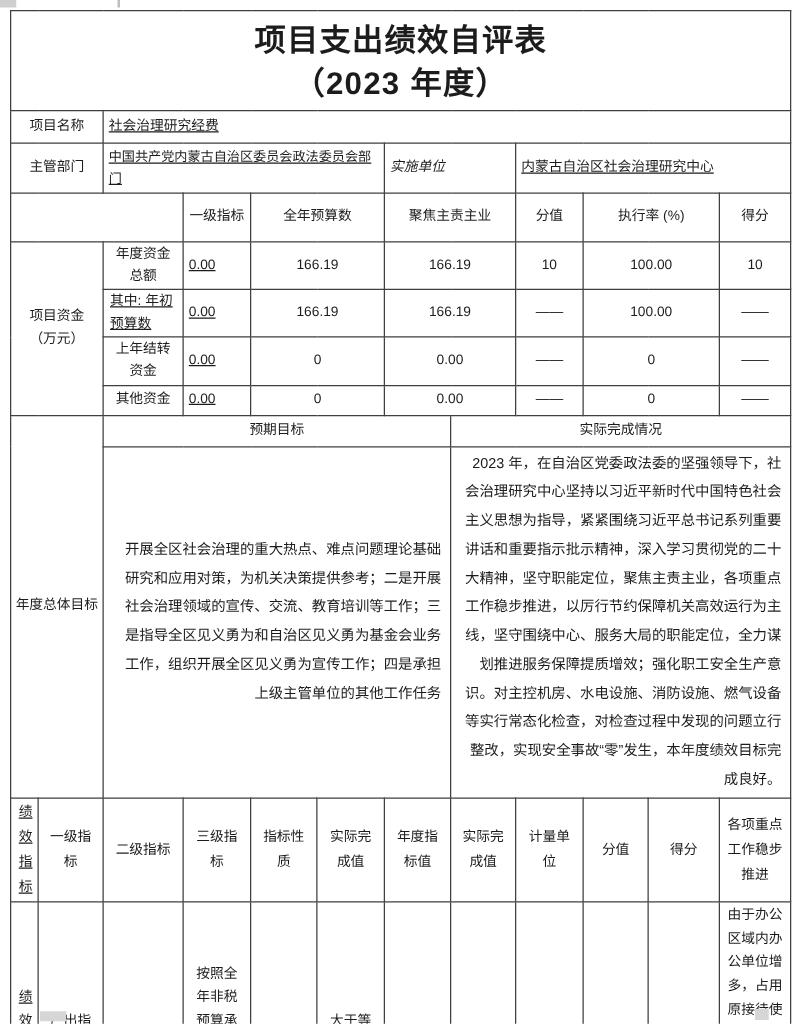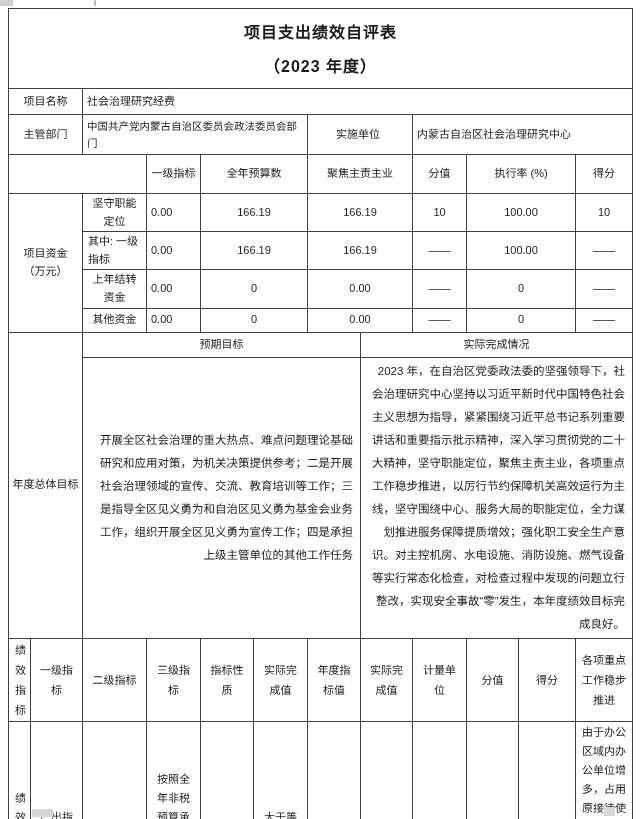--- a/index.html
+++ b/index.html
@@ -18,28 +18,28 @@
     text-align:center;vertical-align:middle;
     font-size:11px;line-height:1.6;
     padding:1px 4px;
     word-break:break-all;overflow:hidden;
   }
   
   .r1{height:80px}.r2{height:26px}.r3{height:40px}.r4{height:39px}
   .r5{height:37px}.r6{height:38px}.r7{height:37px}.r8{height:24px}
   .r9{height:25px}.r10{height:188px}.r11{height:71px}.r12{height:212px}
 
-  .title-cell{font-size:16px;font-weight:700;line-height:34px;padding:4px 0 2px 0;letter-spacing:1px;}
-  td.l{text-align:left;}
-  td.rgt{text-align:center;padding-right:8px;}
+  .title-cell{font-size:25px;font-weight:700;line-height:34px;padding:4px 0 2px 0;letter-spacing:1px;}
+  td.l{text-align:left;text-decoration:underline;}
+  td.rgt{text-align:left;padding-right:8px;font-style:italic;}
   .seclabel{padding:1px 0;}
   .goal{font-size:11.5px;line-height:23px;padding:2px 7px;text-align:right;}
   .indh td{line-height:20px;padding:1px 6px;}
   .indd td{line-height:19px;padding:1px 6px;}
-  .vcell{padding:1px 5px;}
+  .vcell{padding:1px 5px;text-decoration:underline;}
   .fundlabel{padding:1px 5px;}
   
   .chip{position:absolute;background:#cfcfcf;}
   .chip-tl{left:0;top:0;width:13px;height:6px;}
   .chip-tick{left:94px;top:0;width:2px;height:6px;background:#bfbfbf;}
   .chip-bl{left:32px;top:809px;width:21px;height:8px;background:#d6d6d6;}
   .chip-br{left:604px;top:807px;width:11px;height:9px;background:#d6d6d6;}
 </style>
 </head>
 <body>
@@ -91,31 +91,31 @@
     <td>分值</td>
     <td colspan="2">执行率 (%)</td>
     <td>得分</td>
   </tr>
 
   <tr class="r5">
     <td colspan="2" rowspan="4" class="seclabel">
       <div>项目资金</div>
       <div>（万元）</div>
     </td>
-    <td class="fundlabel">坚守职能定位</td>
+    <td class="fundlabel">年度资金总额</td>
     <td class="l">0.00</td>
     <td colspan="2">166.19</td>
     <td colspan="2">166.19</td>
     <td>10</td>
     <td colspan="2">100.00</td>
     <td>10</td>
   </tr>
 
   <tr class="r6">
-    <td class="fundlabel l">其中: 一级指标</td>
+    <td class="fundlabel l">其中: 年初预算数</td>
     <td class="l">0.00</td>
     <td colspan="2">166.19</td>
     <td colspan="2">166.19</td>
     <td>——</td>
     <td colspan="2">100.00</td>
     <td>——</td>
   </tr>
 
   <tr class="r7">
     <td class="fundlabel">上年结转资金</td>

